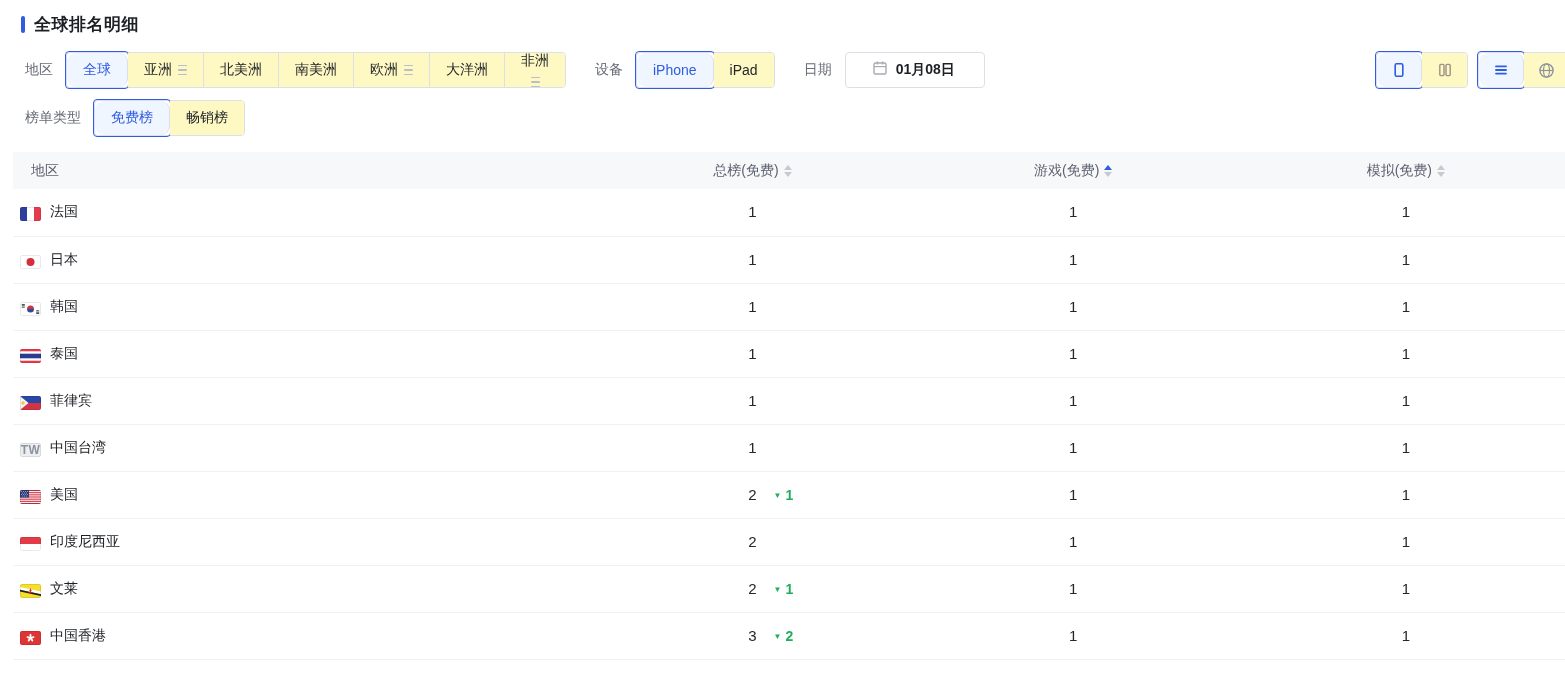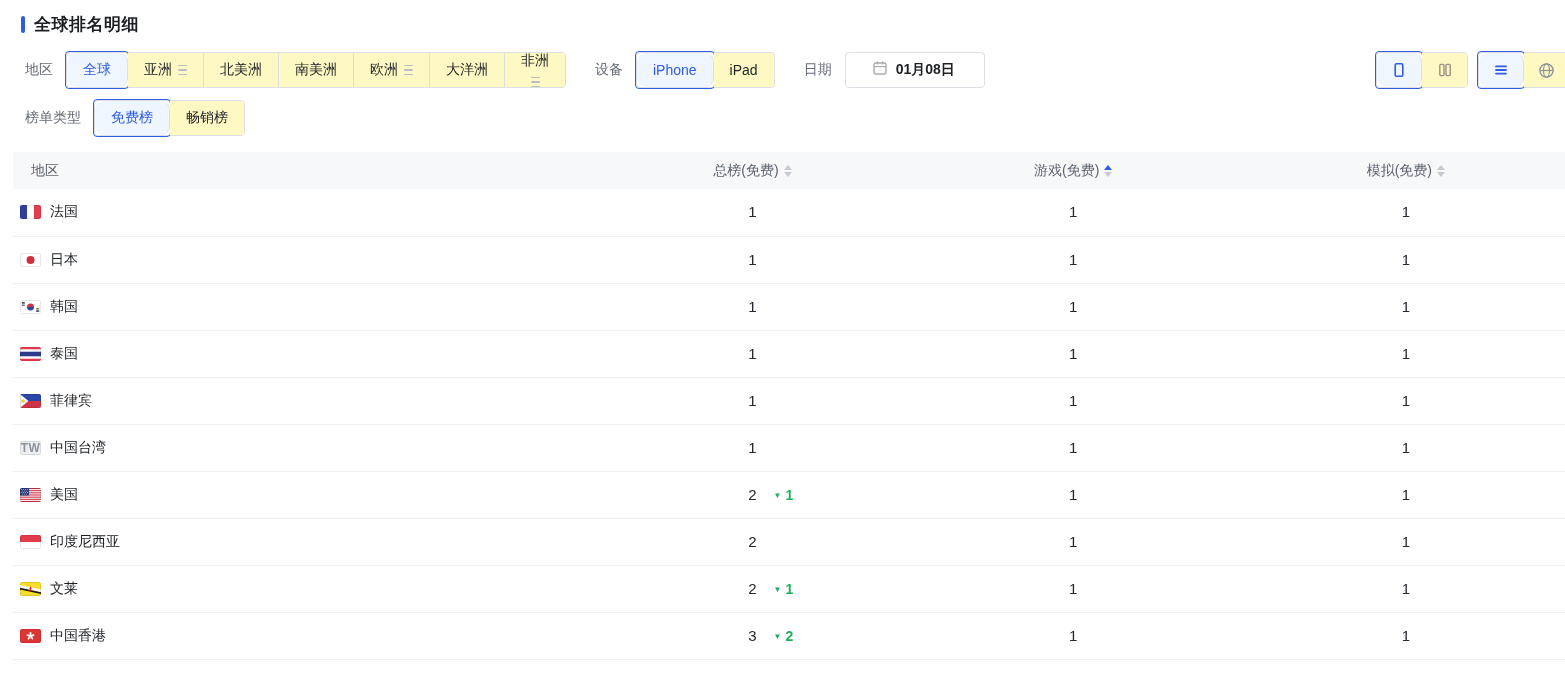--- a/index.html
+++ b/index.html
@@ -41,21 +41,21 @@
   .icon-seg { width:45px; padding:0; }
   .icon-seg svg { display:block; }
 
   
   .rank-table { width:100%; border-collapse:collapse; table-layout:fixed; margin-top:16px; }
   .rank-table thead th { background:#f7f8fa; height:37px; font-size:14px; font-weight:400;
     color:#5c6370; text-align:center; }
   .rank-table thead th.region-h { text-align:left; padding-left:18px; }
   .rank-table td { height:47px; border-bottom:1px solid #f0f1f3; }
   .region-cell { padding-left:7px; }
-  .region-inner { display:flex; align-items:center; gap:9px; }
+  .region-inner { display:flex; align-items:flex-end; gap:9px; }
   .cname { font-size:14px; color:#1b1e23; }
 
   .num { text-align:center; }
   .vw { position:relative; display:block; text-align:center; }
   .val { font-size:15px; color:#23262b; }
   .chg { position:absolute; left:calc(50% + 21px); top:50%; transform:translateY(-50%);
     color:#1fad5e; font-weight:700; font-size:14px; white-space:nowrap; }
   .chg:not(:empty)::before { content:"▼"; font-size:8px; margin-right:4px; vertical-align:2px; color:#1fad5e; }
 
   .th-inner { display:inline-flex; align-items:center; gap:5px; cursor:pointer; }

